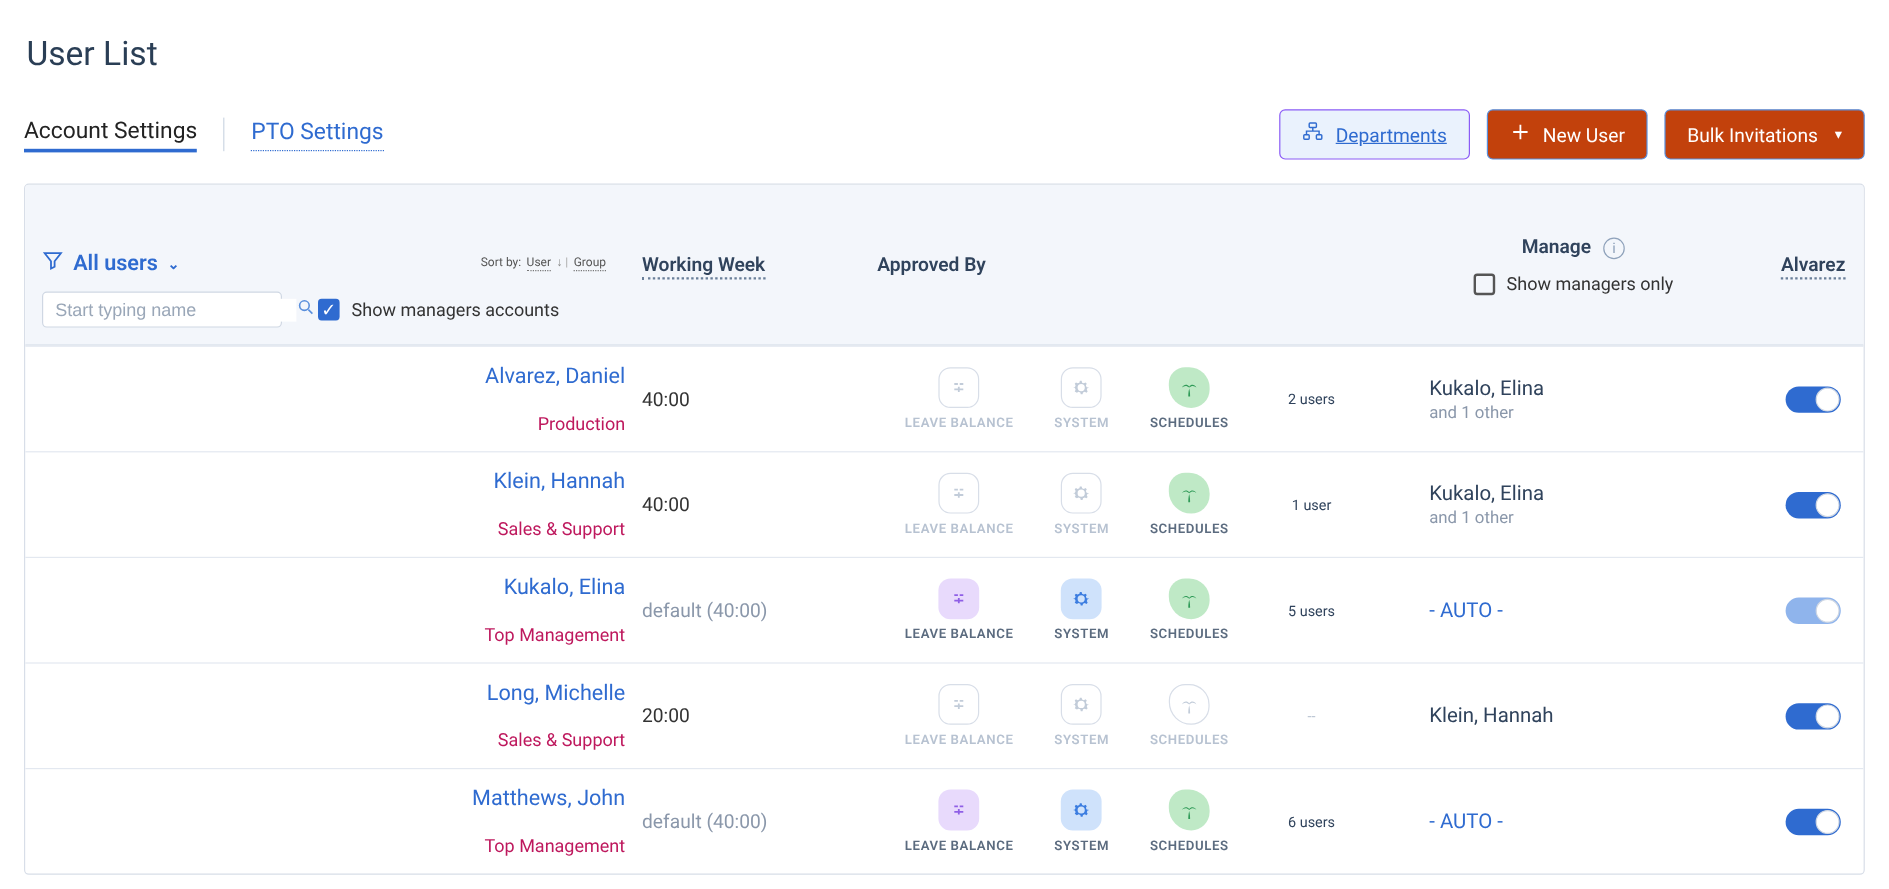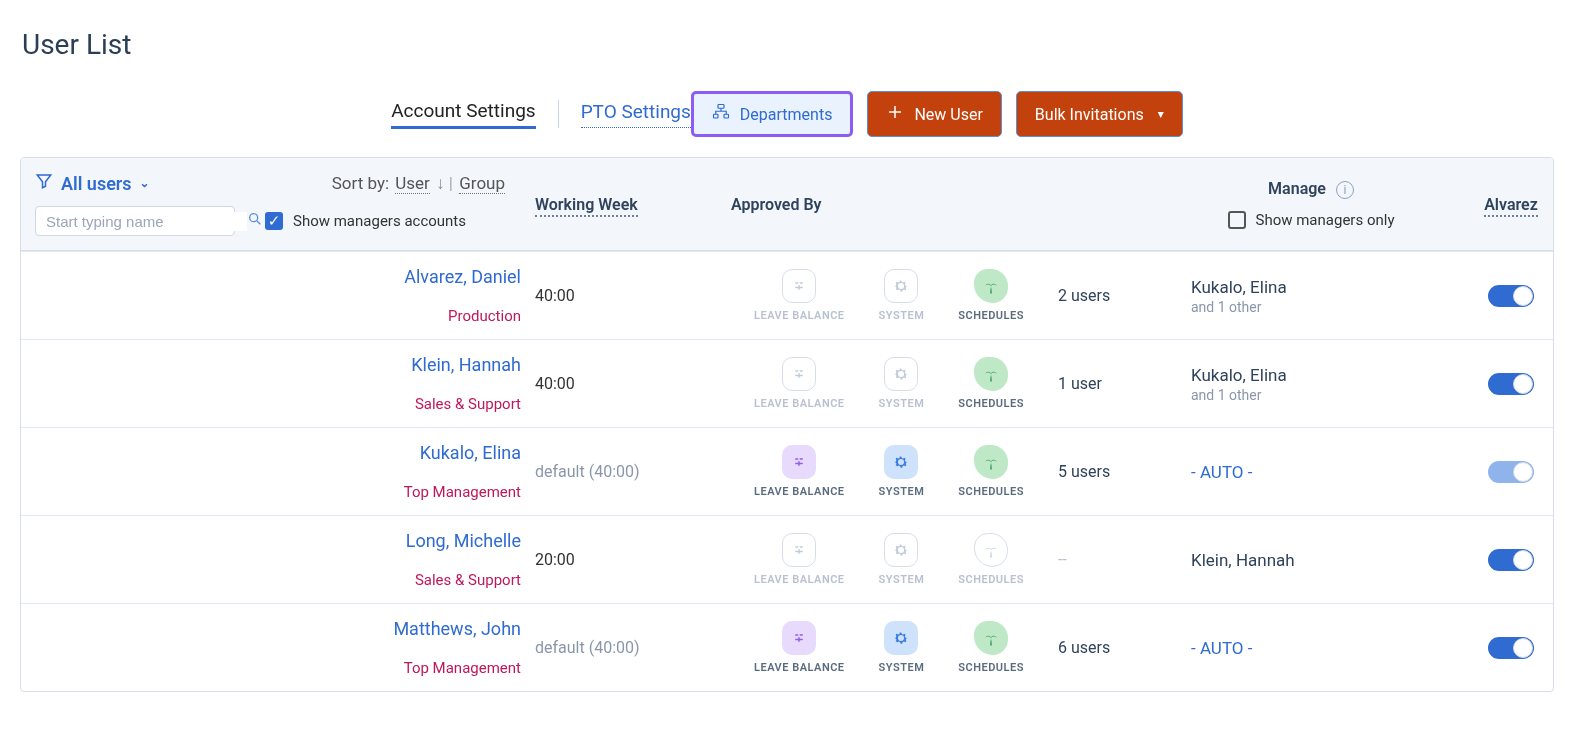--- a/index.html
+++ b/index.html
@@ -1,39 +1,39 @@
 <!DOCTYPE html>
 <html><head>
 <meta charset="utf-8">
 <style>
   * { box-sizing: border-box; }
   body { margin: 0; padding: 0 20px 20px 20px; font-family: -apple-system, BlinkMacSystemFont, "Segoe UI", Roboto, Arial, sans-serif; color: #222; background: #fff; }
   h1.page-title { font-size: 28px; font-weight: 400; color: #2a3e55; margin: 28px 0 30px 2px; }
-  .topbar { display: flex; align-items: center; justify-content: center; margin-bottom: 20px; }
+  .topbar { display: flex; align-items: center; justify-content: space-between; margin-bottom: 20px; }
   .tabs { display: flex; align-items: center; gap: 22px; }
   .tab { font-size: 19px; cursor: pointer; padding-bottom: 4px; }
   .tab.active { color: #222; border-bottom: 3px solid #2f6bd0; }
   .tab.inactive { color: #2f6bd0; border-bottom: 1px dotted #2f6bd0; }
   .sep { width:1px; height:28px; background:#ccd6e3; }
   .actions { display: flex; gap: 14px; }
   .btn { display: inline-flex; align-items:center; gap:10px; padding: 9px 18px; border-radius:5px; font-size:16px; cursor:pointer; }
-  .btn-outline { background:#eaf2fd; color:#2f6bd0; border:3px solid #8b5cf6; }
+  .btn-outline { background:#eaf2fd; color:#2f6bd0; border:1px solid #8b5cf6;text-decoration:underline; }
   .btn-primary { background:#c2410c; color:#fff; border:1px solid #5a8fdc; }
   .btn svg { width:18px; height:18px; fill: currentColor; }
   .caret { margin-left:4px; font-size:12px; }
 
   .table { border:1px solid #d8dee8; border-radius:4px; overflow:hidden; }
   .row { display:grid; grid-template-columns: 500px 200px 460px 260px 140px; align-items:center; }
   .th-row { background:#f3f6fb; border-bottom:1px solid #d8dee8; padding: 14px 0 14px 0; }
   .th-row .th { font-size:16px; color:#30435c; }
   .th-underline { border-bottom:2px dotted #6a7f99; padding-bottom:1px; font-weight:600; cursor:pointer; }
   .filter-cell { padding: 0 14px; }
-  .filter-top { display:flex; align-items:center; justify-content:space-between; gap: 18px; }
+  .filter-top { display:flex; align-items:center; justify-content:space-between; gap: 18px; margin-top: 40px; }
   .all-users { display:flex; align-items:center; gap:8px; color:#2f6bd0; font-weight:600; font-size:18px; cursor:pointer; }
-  .sort-by { font-size:17px; color:#555; }
+  .sort-by { font-size:10px; color:#555; }
   .sort-by .slink { border-bottom:1px dotted #777; cursor:pointer; margin: 0 2px; }
   .filter-bottom { display:flex; align-items:center; gap: 30px; margin-top:12px; }
   .search { display:flex; align-items:center; border:1px solid #cfd7e3; background:#fff; border-radius:4px; padding:4px 8px; width:200px; }
   .search input { border:none; outline:none; font-size:15px; flex:1; color:#333; }
   .search input::placeholder { color:#9aa7b8; }
   .chk-wrap { display:flex; align-items:center; gap:10px; font-size:15px; color:#333; cursor:pointer; }
   .fake-check { width:18px; height:18px; border-radius:3px; display:flex; align-items:center; justify-content:center; }
   .fake-check.checked { background:#2f6bd0; color:#fff; }
   .fake-check.unchecked { border:2px solid #555; }
   .manage-hdr { text-align:center; position:relative; }
@@ -55,21 +55,21 @@
   .iconbox { width:34px; height:34px; border-radius:10px; display:flex; align-items:center; justify-content:center; }
   .iconbox.disabled { border:1.5px solid #d8dee8; color:#c2ccd9; }
   .iconbox.lb { background:#e8dafc; color:#8f5fe6; }
   .iconbox.sys { background:#cfe2fb; color:#3c7de0; }
   .iconbox.sch { background:#cdf0d6; color:#3fb36b; }
   .iconbox.sch svg, .iconbox.lb svg, .iconbox.sys svg, .iconbox.disabled svg { width:18px; height:18px; fill: currentColor; }
   .iconbox.sch, .iconbox.sch.dis-sch { background:none; border:none; }
   .sch-shape { width:34px; height:34px; border-radius:40% 50% 45% 55%; display:flex; align-items:center; justify-content:center; }
   .sch-on { background:#bfe9c6; color:#2f9a57; }
   .sch-off { border:1.5px solid #d8dee8; color:#c2ccd9; }
-  .users-count { font-size:16px; color:#30435c; min-width:70px; text-align:left; }
+  .users-count { font-size:12px; color:#30435c; min-width:70px; text-align:center; }
   .approve-cell { padding-left:10px; }
   .approve-name { font-size:17px; color:#30435c; }
   .approve-extra { font-size:14px; color:#8a97aa; margin-top:2px; }
   .auto { color:#2f6bd0; font-size:17px; font-style: normal; cursor:pointer; }
   .toggle { width:46px; height:22px; border-radius:12px; background:#2f6bd0; position:relative; cursor:pointer; margin:0 auto; }
   .toggle.muted { background:#8fb4ec; }
   .toggle .knob { position:absolute; right:1px; top:1px; width:20px; height:20px; border-radius:50%; background:#fff; border:1px solid #cfd7e3; }
 </style>
 </head>
 <body>

